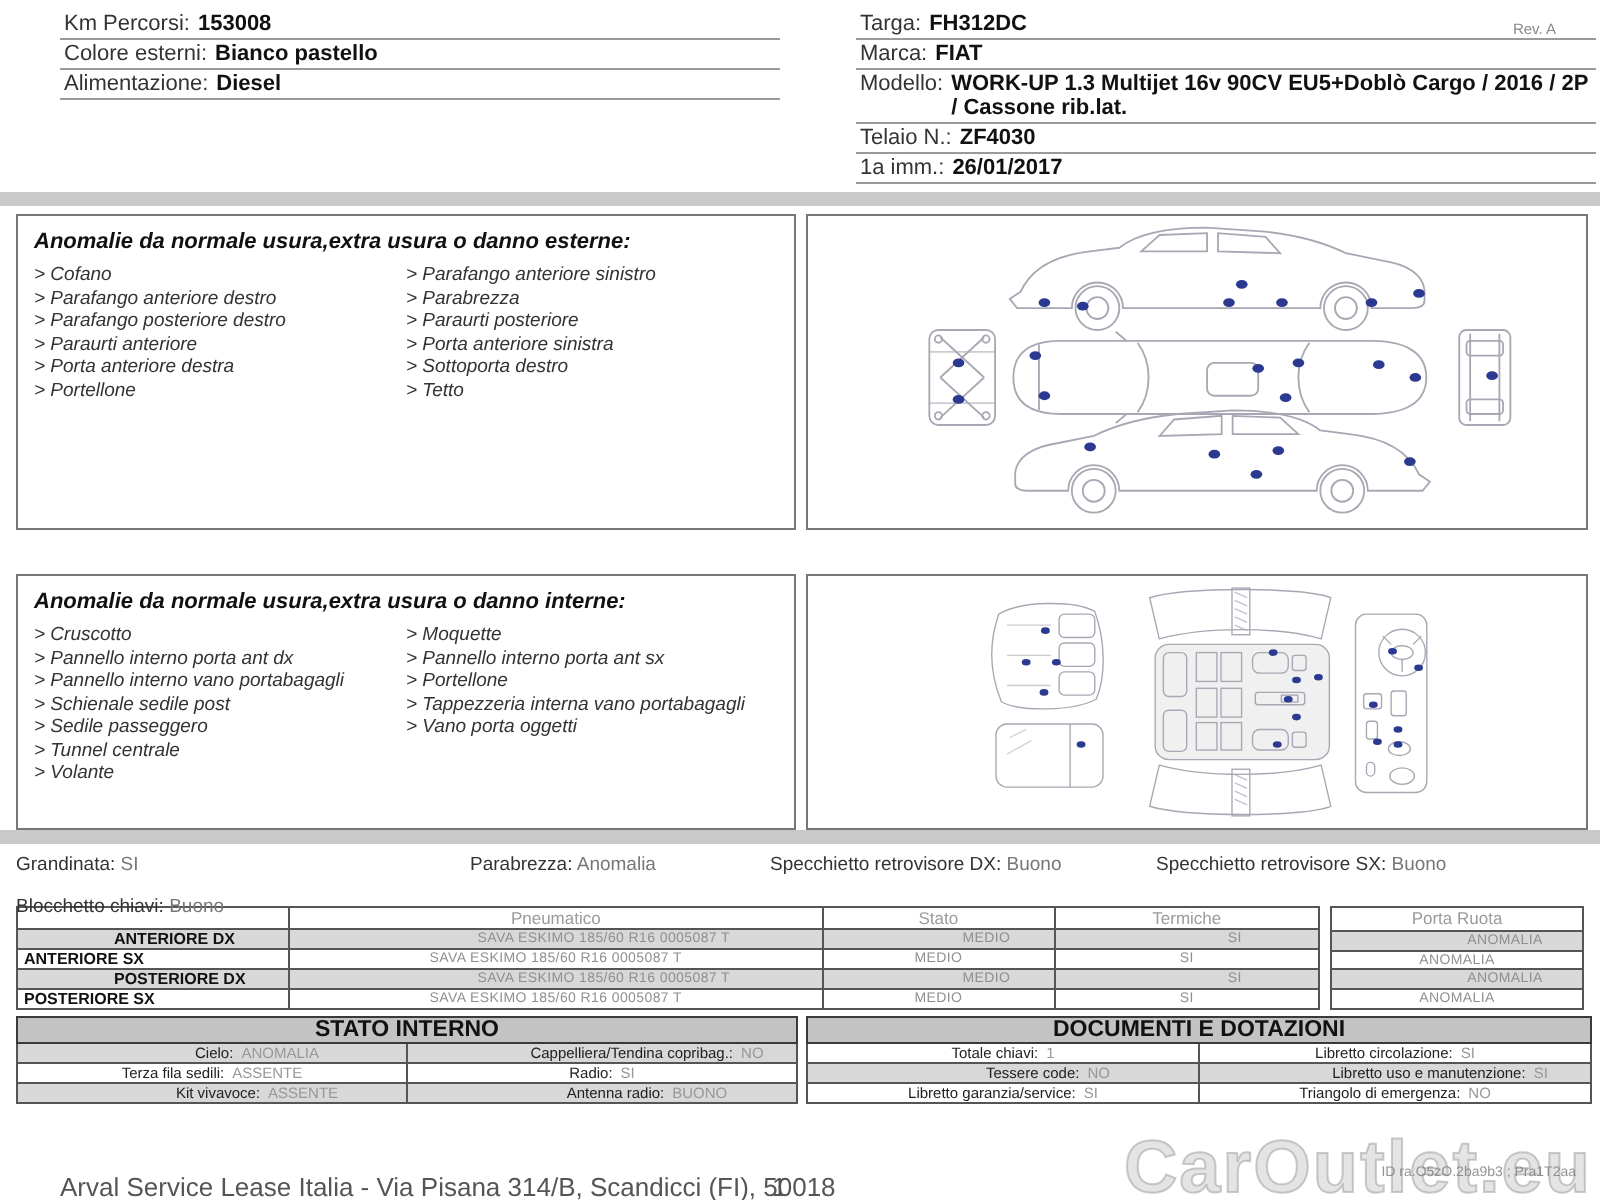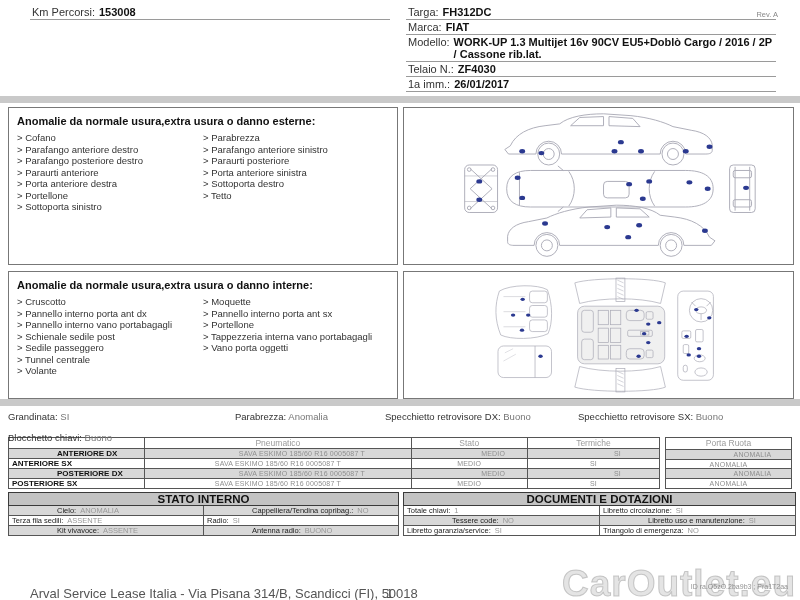--- a/index.html
+++ b/index.html
@@ -7,31 +7,31 @@
     --valgray:#8F8F8F; --border:#3a3a3a;
   }
   *{box-sizing:border-box; margin:0; padding:0;}
   html,body{width:800px;height:600px;overflow:hidden;background:#fff;
     font-family:"Liberation Sans","DejaVu Sans",sans-serif;color:#222;}
   .page{position:relative;width:800px;height:600px;}
 
   .rev{position:absolute;top:5px;right:22px;font-size:7.5px;color:#888;}
   .title{margin:7px 0 0 30px;font-size:19px;font-weight:bold;letter-spacing:.5px;color:var(--accent);}
 
-  .info{display:flex;gap:16px;margin:5px 0 0 30px;}
+  .info{display:flex;gap:6px;margin:5px 0 0 30px;}
   .info-left{width:360px;}
-  .info-right{width:370px;}
+  .info-right{width:370px;margin-left:32px;}
   .irow{display:flex;gap:4px;border-bottom:1px solid #9a9a9a;font-size:11px;padding:1px 0 1px 2px;align-items:baseline;}
   .irow .lbl{color:#333;white-space:nowrap;}
   .irow .val{font-weight:bold;color:#111;}
 
   .band{width:800px;height:7px;background:var(--band);margin-top:4px;}
   .band2{margin-top:0;}
 
-  .grid{display:grid;grid-template-columns:390px 391px;gap:6px 5px;margin:4px 0 0 8px;}
+  .grid{display:grid;grid-template-columns:390px 391px;gap:22px 5px;margin:4px 0 0 8px;font-style:italic;}
   .box{border:1px solid #777;background:#fff;}
   .tbox{padding:7px 8px;}
   .h1row{height:158px;}
   .h2row{height:128px;}
   .box-title{font-size:11px;font-weight:bold;color:#111;margin-bottom:5px;}
   .cols{display:flex;}
   .cols ul{list-style:none;width:50%;}
   .cols li{font-size:9.5px;line-height:11.5px;color:#333;}
   .dbox{display:flex;align-items:center;justify-content:center;padding:4px;}
   .dbox svg{width:100%;height:100%;}
@@ -50,21 +50,21 @@
   .pos{font-size:8px;font-weight:bold;padding-left:3px;color:#111;}
   .tval{font-size:7px;color:var(--valgray);text-align:center;letter-spacing:.2px;}
   tr.gray td{background:var(--rowgray);padding-left:48px;}
 
   .bottom{display:flex;gap:4px;margin:3px 0 0 8px;align-items:flex-start;}
   .btable{border:1px solid var(--border);}
   .si-table{width:390px;}
   .doc-table{width:392px;}
   .btable th{background:var(--headband);font-size:11.5px;font-weight:bold;color:#111;height:13px;border:1px solid var(--border);}
   .btable td{border:1px solid #555;height:10px;padding:0 3px;font-size:7.5px;overflow:hidden;}
-  .pair{display:flex;justify-content:flex-start;align-items:center;gap:4px;}
+  .pair{display:flex;justify-content:center;align-items:center;gap:4px;}
   .pair .lbl{color:#222;white-space:nowrap;}
   .pair .val{color:#989898;white-space:nowrap;}
 
   .footer{position:absolute;left:0;bottom:7px;width:800px;height:12px;font-size:13px;color:#555;}
   .footer .addr{position:absolute;left:30px;top:0;}
   .footer .pageno{position:absolute;left:386px;top:0;}
 
   .wm{position:absolute;right:4px;bottom:0px;font-size:37px;font-weight:bold;letter-spacing:1px;
       color:rgba(185,185,185,0.38);-webkit-text-stroke:1px rgba(160,160,160,0.55);}
   .wm-id{position:absolute;right:12px;bottom:15px;font-size:7px;color:rgba(120,120,120,0.8);}
@@ -74,20 +74,28 @@
 
 <div class="page">
 
   <div class="rev">Rev. A</div>
 
   <div class="info">
     <div class="info-left">
       <div class="irow">
           <span class="lbl">Km Percorsi:</span>
           <span class="val">153008</span>
+        </div>
+      <div class="irow">
+          <span class="lbl">Colore esterni:</span>
+          <span class="val">Bianco pastello</span>
+        </div>
+      <div class="irow">
+          <span class="lbl">Alimentazione:</span>
+          <span class="val">Diesel</span>
         </div>
     </div>
     <div class="info-right">
       <div class="irow">
           <span class="lbl">Targa:</span>
           <span class="val">FH312DC</span>
         </div>
       <div class="irow">
           <span class="lbl">Marca:</span>
           <span class="val">FIAT</span>
@@ -113,25 +121,24 @@
     <div class="box tbox h1row">
       <div class="box-title">Anomalie da normale usura,extra usura o danno esterne:</div>
       <div class="cols">
         <ul>
           <li>&gt; Cofano</li>
           <li>&gt; Parafango anteriore destro</li>
           <li>&gt; Parafango posteriore destro</li>
           <li>&gt; Paraurti anteriore</li>
           <li>&gt; Porta anteriore destra</li>
           <li>&gt; Portellone</li>
-          <li>&gt; Sottoporta sinistro</li>
         </ul>
         <ul>
+          <li>&gt; Parafango anteriore sinistro</li>
           <li>&gt; Parabrezza</li>
-          <li>&gt; Parafango anteriore sinistro</li>
           <li>&gt; Paraurti posteriore</li>
           <li>&gt; Porta anteriore sinistra</li>
           <li>&gt; Sottoporta destro</li>
           <li>&gt; Tetto</li>
         </ul>
       </div>
     </div>
 
     <div class="box dbox h1row">
       <svg id="ext-svg" viewBox="0 0 381 162">

